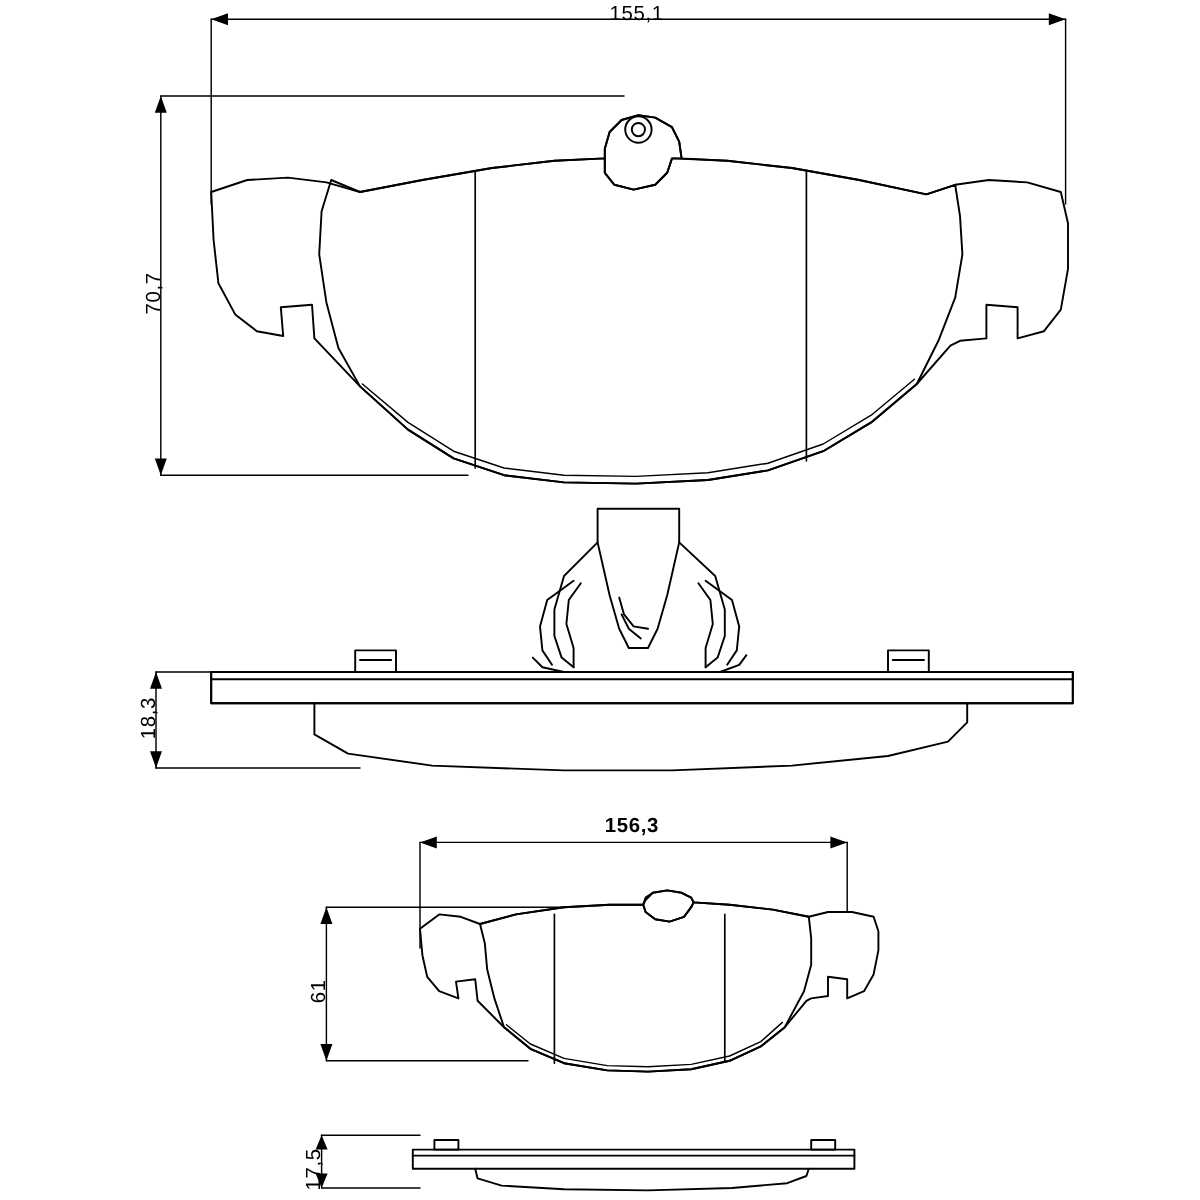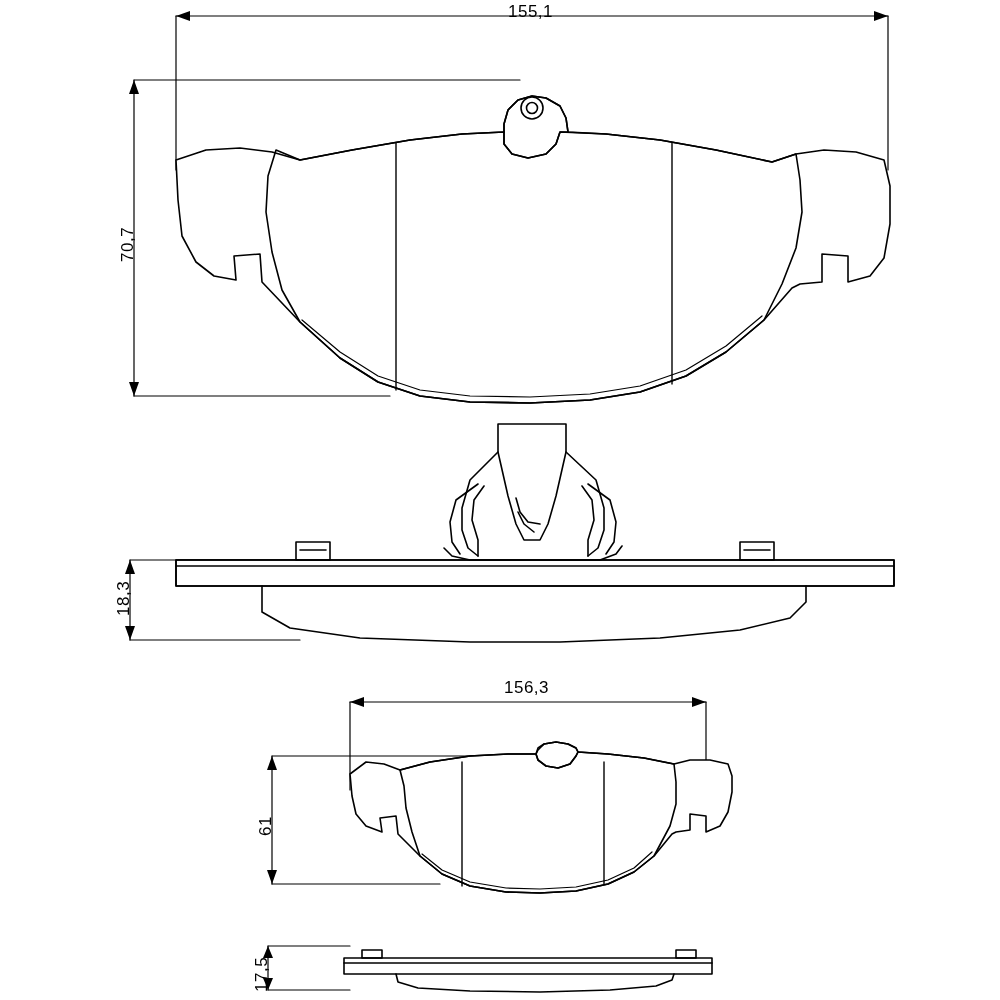--- a/index.html
+++ b/index.html
@@ -223,19 +223,19 @@
 
     </g>
   </svg>
 
   <div class="dimlabel" style="left:508px; top:2px;">155,1</div>
 
   <div class="dimlabel vert" style="left:118px; top:262px;">70,7</div>
 
   <div class="dimlabel vert" style="left:114px; top:616px;">18,3</div>
 
-  <div class="dimlabel" style="left:504px; top:678px;">156,3</div>
+  <div class="dimlabel" style="left:504px; top:678px;font-weight:bold;">156,3</div>
 
   <div class="dimlabel vert" style="left:256px; top:836px;">61</div>
 
   <div class="dimlabel vert" style="left:252px; top:992px;">17,5</div>
 
 </div>
 
 </body></html>

